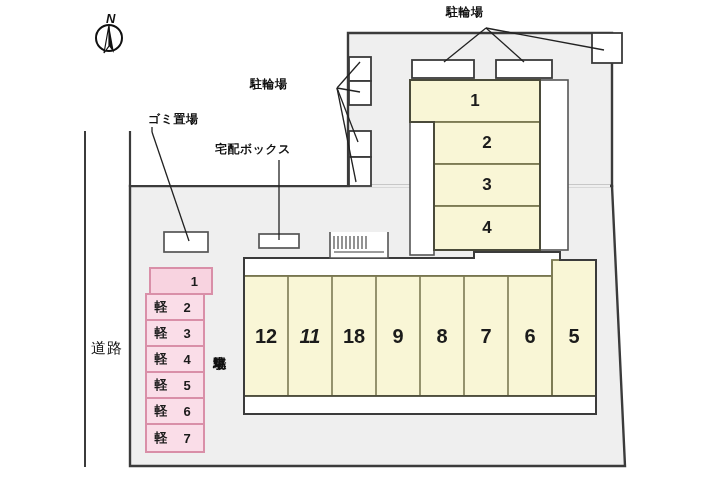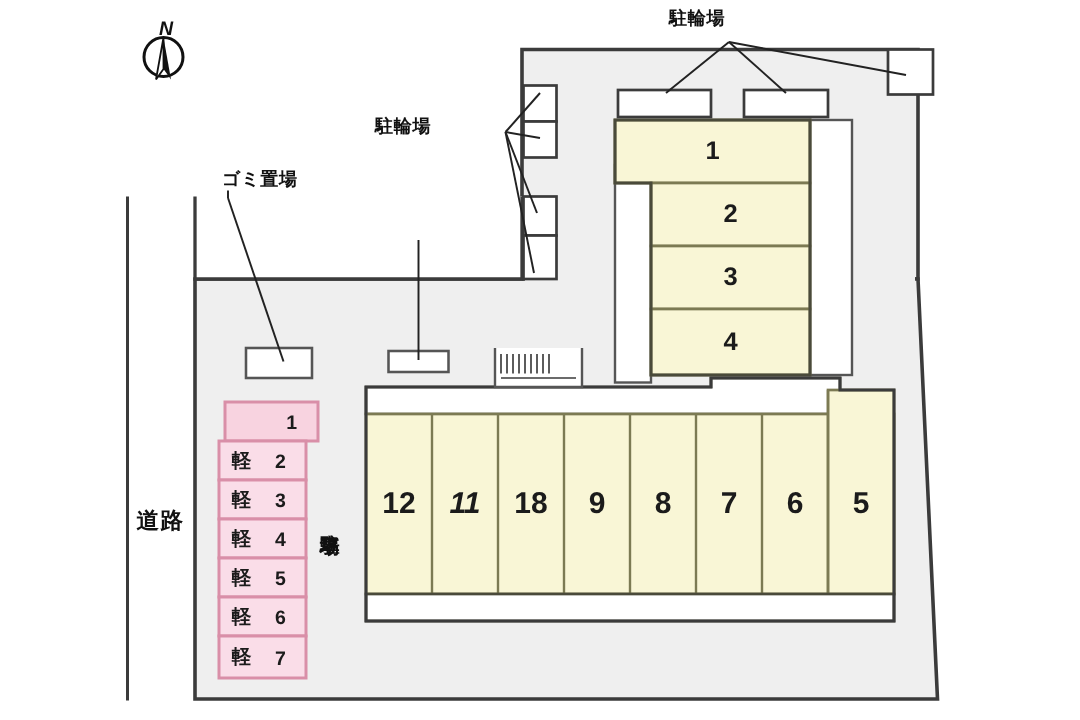--- a/index.html
+++ b/index.html
@@ -16,21 +16,21 @@
   
   .lbl{
     position:absolute;
     font-weight:700;
     color:#111;
     white-space:nowrap;
     line-height:1;
     letter-spacing:.5px;
   }
   .lbl-jp{font-size:12px;}
-  .lbl-road{font-size:15px;font-weight:700;letter-spacing:1px;}
+  .lbl-road{font-size:15px;font-weight:400;letter-spacing:1px;}
   .lbl-vert{
     font-size:13px;font-weight:700;line-height:1.18;
     writing-mode:vertical-rl;text-orientation:upright;
     letter-spacing:1px;
   }
   .lbl-n{font-size:13px;font-weight:700;font-style:italic;}
 
   .stallnum{
     position:absolute;
     font-size:20px;font-weight:700;color:#1b1b1b;
@@ -165,20 +165,21 @@
   </svg>
 
   <div class="lbl lbl-n" style="left:106px;top:12px;">N</div>
 
   <div class="lbl lbl-jp" style="left:446px;top:6px;">駐輪場</div>
 
   <div class="lbl lbl-jp" style="left:250px;top:78px;">駐輪場</div>
 
   <div class="lbl lbl-jp" style="left:148px;top:113px;">ゴミ置場</div>
 
+  <div class="lbl lbl-jp" style="left:215px;top:143px;">宅配ボックス</div>
 
   <div class="lbl lbl-road" style="left:91px;top:340px;">道路</div>
 
   <div class="lbl lbl-vert" style="left:212px;top:345px;">駐車場</div>
 
   <div class="stallnum big" style="left:410px;top:80px;width:130px;height:42px;">1</div>
   <div class="stallnum big" style="left:434px;top:122px;width:106px;height:42px;">2</div>
   <div class="stallnum big" style="left:434px;top:164px;width:106px;height:42px;">3</div>
   <div class="stallnum big" style="left:434px;top:206px;width:106px;height:44px;">4</div>
 

